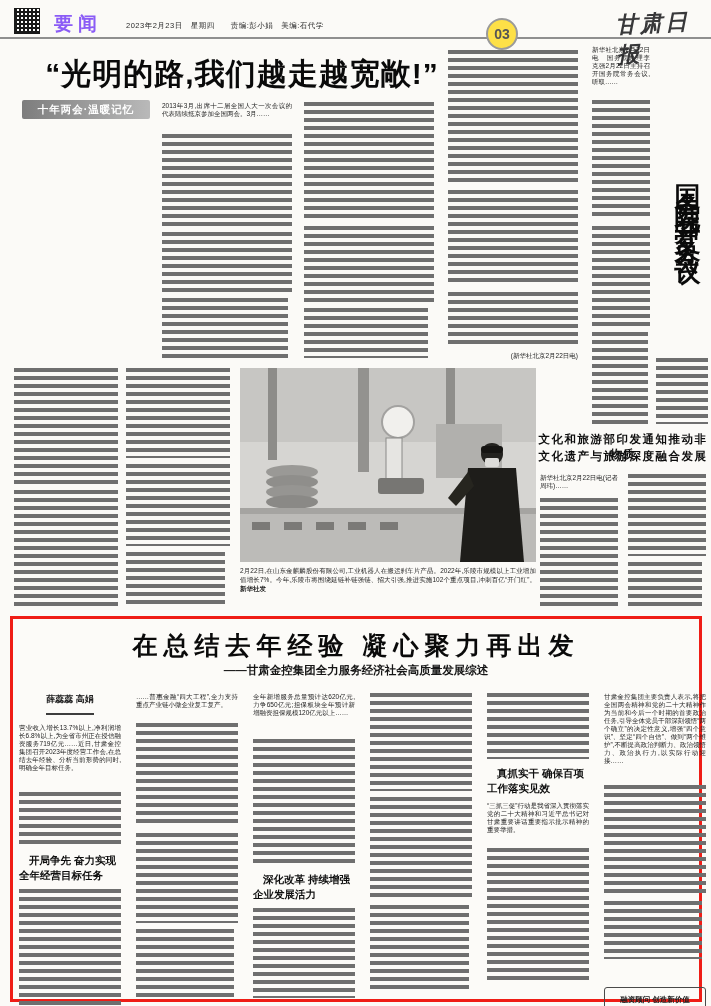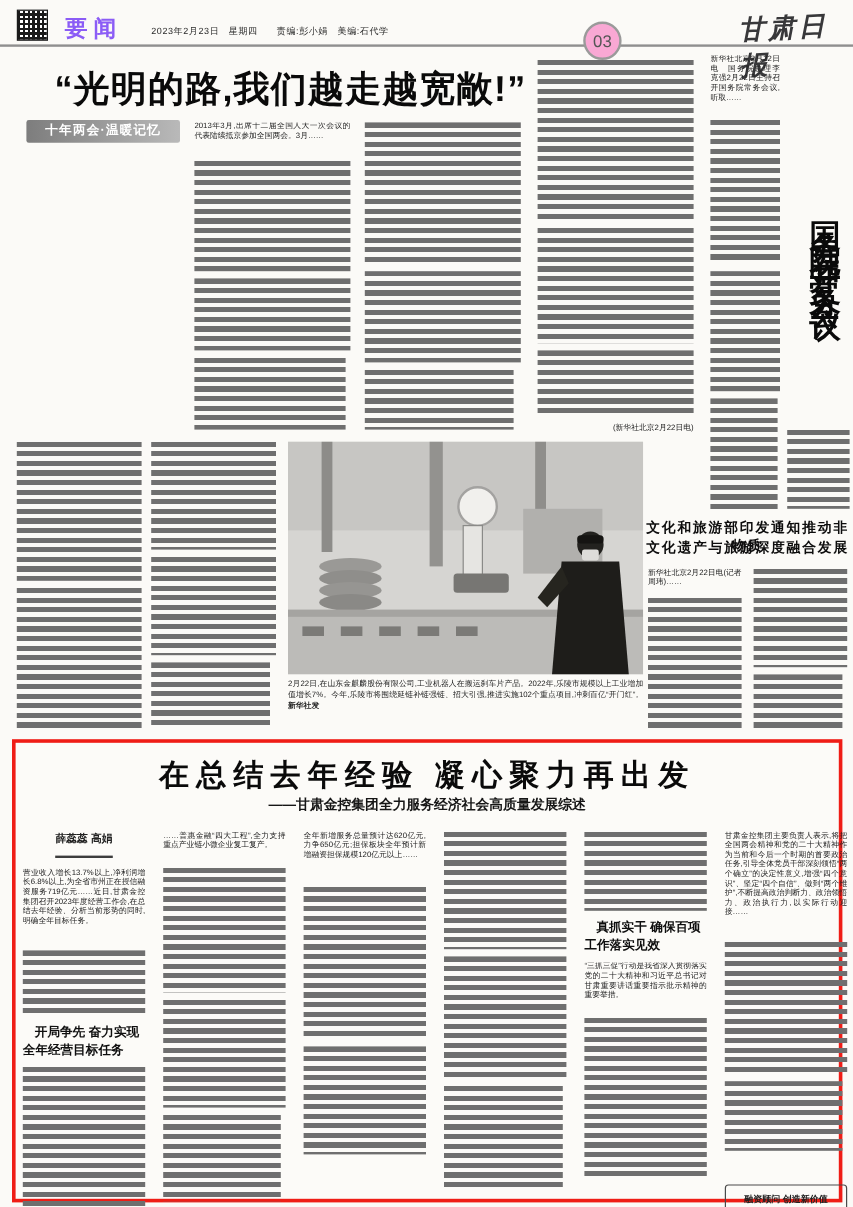--- a/index.html
+++ b/index.html
@@ -22,21 +22,21 @@
   .feature-headline { font-size:25px; font-weight:bold; letter-spacing:6px; text-align:center; color:#0a0a0a; }
   .feature-sub { font-size:11.5px; font-weight:bold; text-align:center; color:#161616; }
   .endnote { font-size:6.5px; text-align:right; color:#222; }
   .slogan-box { border:1px solid #4a4a4a; border-radius:3px; font-size:7.5px; font-weight:bold; text-align:center; color:#222; display:flex; align-items:center; justify-content:center;margin-top:28px; }
   .qr { background-color:#fff; background-image:
         repeating-linear-gradient(0deg,#1a1a1a 0 2px,transparent 2px 4px),
         repeating-linear-gradient(90deg,#1a1a1a 0 2px,transparent 2px 4px);
         border:1px solid #1a1a1a; }
   .section-label { font-size:19px; font-weight:bold; letter-spacing:5px; color:#8b5cf6; }
   .dateline-top { font-size:7.5px; color:#2a2a2a; letter-spacing:0.5px; }
-  .page-circle { width:32px; height:32px; border-radius:50%; background:#f9a8d4; border:2px solid #9a9a9a; display:flex; align-items:center; justify-content:center; font-size:14px; font-weight:normal; color:#555; }
+  .page-circle { width:32px; height:32px; border-radius:50%; background:#fde047; border:2px solid #9a9a9a; display:flex; align-items:center; justify-content:center; font-size:14px; font-weight:bold; color:#555; }
   .masthead { font-family:"DejaVu Serif", serif; font-style:italic; font-weight:bold; font-size:22px; letter-spacing:3px; color:#38383a; transform:rotate(-3deg); }
   .caption { font-size:6.5px; line-height:9px; text-align:justify; color:#1f1f1f; }
   .caption b { font-weight:bold; }
 </style>
 </head>
 <body>
 
 <div class="page">
 
   <div class="abs qr" style="left:14px;top:8px;width:26px;height:26px;"></div>
@@ -155,20 +155,21 @@
     <div class="abs col-stack" style="left:123px;top:74px;width:102px;">
       <div class="tiny" style="height:24px;">……普惠金融“四大工程”,全力支持重点产业链小微企业复工复产。</div>
       <div class="greek" style="height:104px;"></div>
       <div class="greek" style="height:90px;"></div>
       <div class="greek" style="height:72px;width:96%;"></div>
     </div>
 
     <div class="abs" style="left:240px;top:74px;width:102px;">
       <div class="tiny" style="height:40px;margin-bottom:6px;">全年新增服务总量预计达620亿元,力争650亿元;担保板块全年预计新增融资担保规模120亿元以上……</div>
       <div class="greek" style="height:126px;margin-bottom:7px;"></div>
+      <div class="subhead" style="margin-bottom:6px;">深化改革 持续增强企业发展活力</div>
       <div class="greek" style="height:90px;"></div>
     </div>
 
     <div class="abs col-stack" style="left:357px;top:74px;width:102px;">
       <div class="greek" style="height:98px;"></div>
       <div class="greek" style="height:102px;"></div>
       <div class="greek" style="height:86px;width:97%;"></div>
     </div>
 
     <div class="abs" style="left:474px;top:74px;width:102px;">

